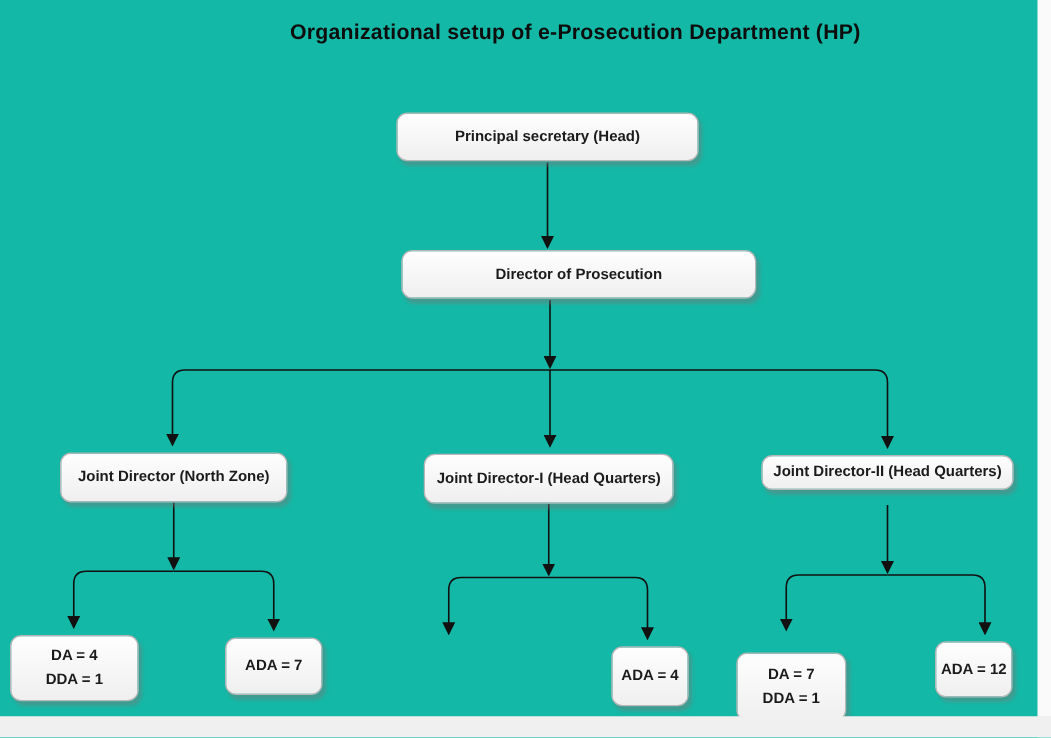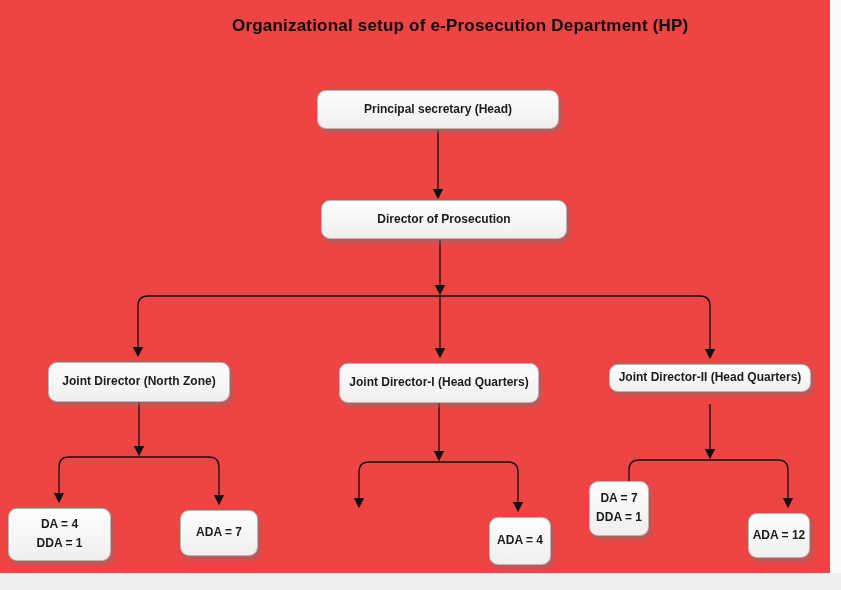--- a/index.html
+++ b/index.html
@@ -3,21 +3,21 @@
 <meta charset="utf-8">
 <style>
   html,body{margin:0;padding:0;}
   body{
     font-family:"Liberation Sans","DejaVu Sans",sans-serif;
     background:#ffffff;
   }
   .canvas{
     position:relative;
     width:841px;height:590px;
-    background:#ef4444;
+    background:#14b8a6;
     overflow:hidden;
   }
   .page-title{
     position:absolute;
     top:16px;left:232px;
     font-size:17px;font-weight:bold;color:#0d0d0d;
     white-space:nowrap;
     letter-spacing:0.2px;
   }
   .connector-layer{
@@ -82,21 +82,21 @@
       <path d="M710,404 V452" marker-end="url(#arrow)"></path>
       <path d="M710,460 H639 Q629,460 629,470 V498" marker-end="url(#arrow)"></path>
       <path d="M710,460 H778 Q788,460 788,470 V501" marker-end="url(#arrow)"></path>
     </g>
   </svg>
 
   <div class="node" style="left:317px;top:90px;width:242px;height:39px;">
     <span class="line">Principal secretary (Head)</span>
   </div>
 
-  <div class="node" style="left:321px;top:200px;width:246px;height:39px;">
+  <div class="node" style="left:321px;top:200px;width:284px;height:39px;">
     <span class="line">Director of Prosecution</span>
   </div>
 
   <div class="node" style="left:48px;top:362px;width:182px;height:40px;">
     <span class="line">Joint Director (North Zone)</span>
   </div>
   <div class="node" style="left:339px;top:363px;width:200px;height:40px;">
     <span class="line">Joint Director-I (Head Quarters)</span>
   </div>
   <div class="node" style="left:609px;top:364px;width:202px;height:28px;">
@@ -108,21 +108,21 @@
     <span class="line">DDA = 1</span>
   </div>
   <div class="node" style="left:180px;top:510px;width:78px;height:46px;">
     <span class="line">ADA = 7</span>
   </div>
 
   <div class="node" style="left:489px;top:517px;width:62px;height:48px;">
     <span class="line">ADA = 4</span>
   </div>
 
-  <div class="node two-line" style="left:589px;top:481px;width:60px;height:55px;">
+  <div class="node two-line" style="left:589px;top:522px;width:88px;height:55px;">
     <span class="line">DA = 7</span>
     <span class="line">DDA = 1</span>
   </div>
   <div class="node" style="left:748px;top:513px;width:62px;height:45px;">
     <span class="line">ADA = 12</span>
   </div>
 
   <div class="strip-right"></div>
   <div class="strip-bottom"></div>
 </div>

